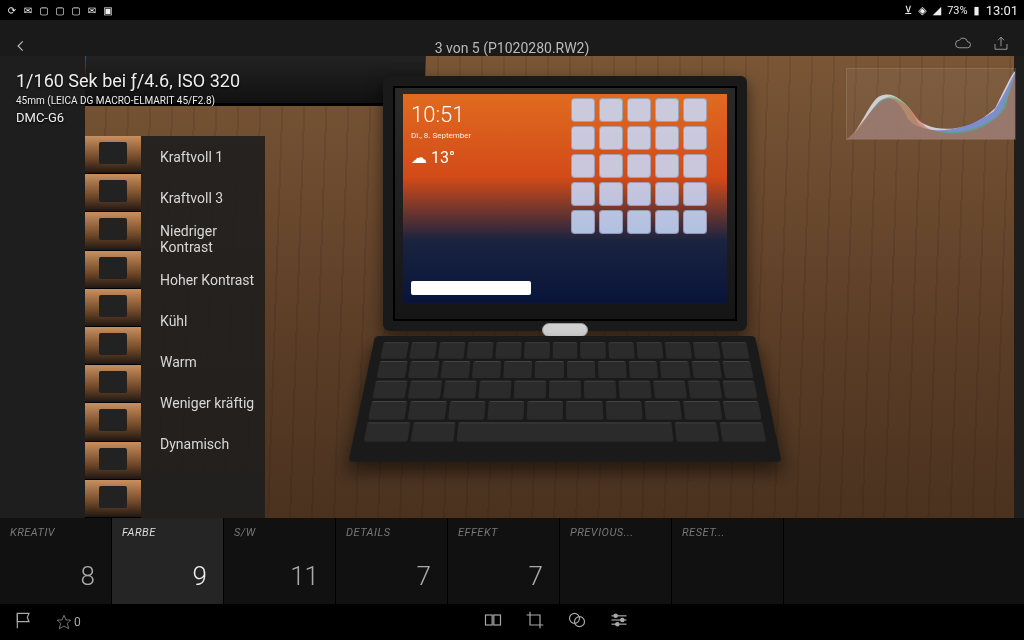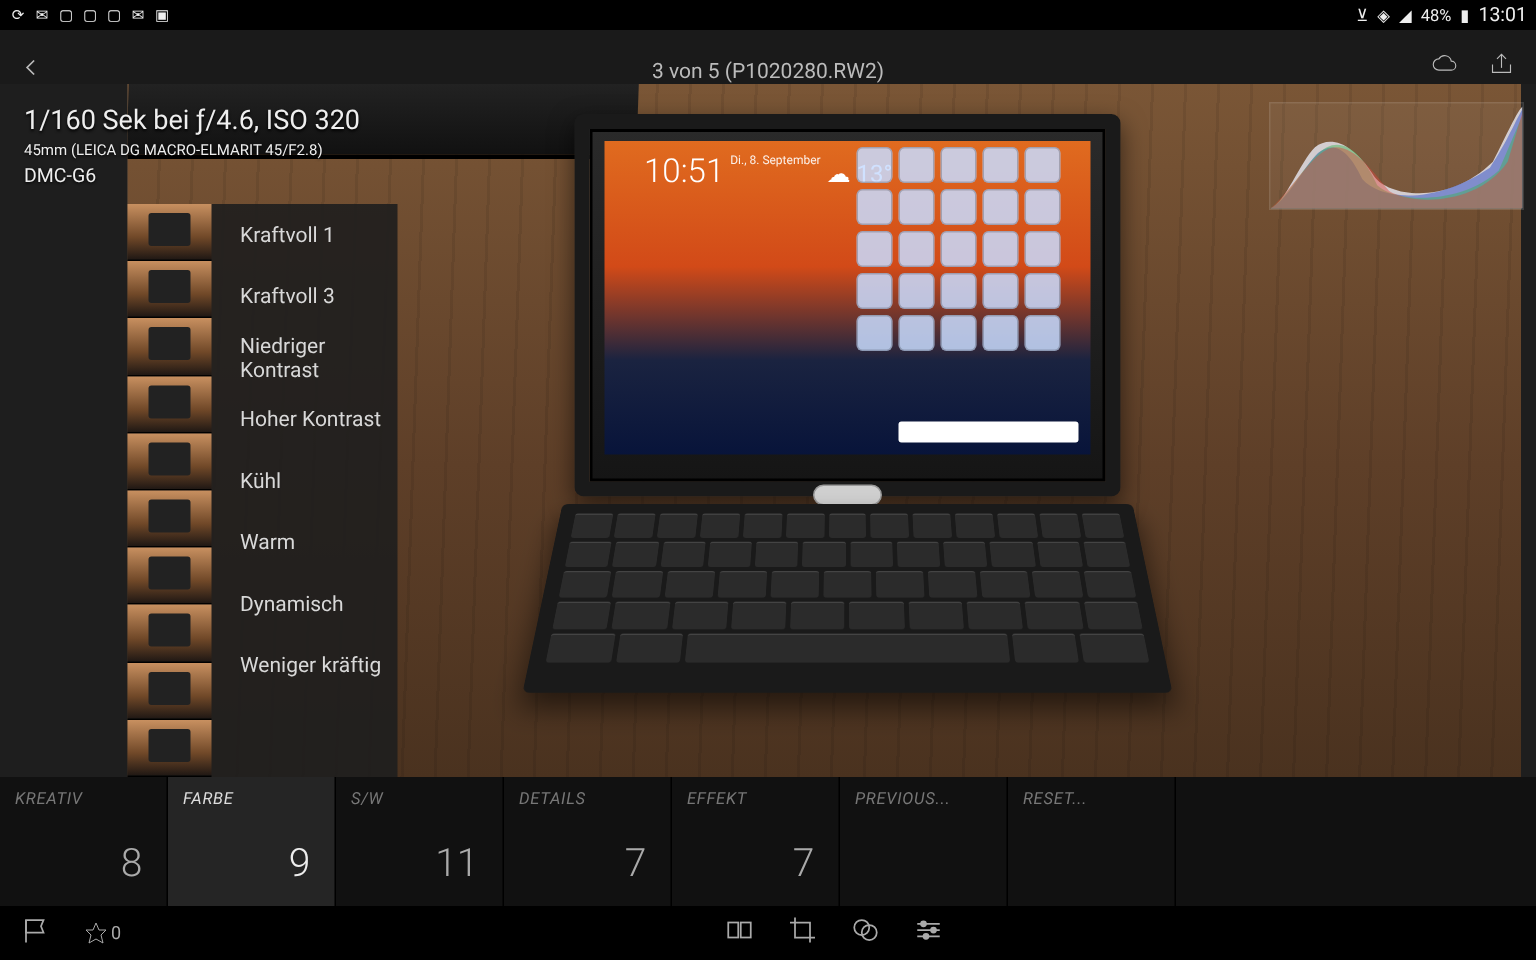--- a/index.html
+++ b/index.html
@@ -31,21 +31,21 @@
   .laptop-corner { position:absolute; top:0; left:0; width:340px; height:50px;
     background:linear-gradient(180deg,#222,#111); border-bottom:3px solid #000;
     transform:skewX(-2deg); }
   .tablet-case { position:absolute; left:290px; top:20px; width:380px; height:405px; }
   .tab-screenframe { position:absolute; top:0; left:8px; right:8px; height:255px;
     background:linear-gradient(180deg,#2a2a2a,#151515); border-radius:6px;
     border:10px solid #1a1a1a; box-shadow:0 6px 16px rgba(0,0,0,.55), inset 0 0 0 2px #000; }
   .tab-display { position:absolute; inset:8px 10px 18px 10px;
     background:linear-gradient(180deg,#e06b1f 0%, #d24a18 40%, #1a2340 70%, #08143a 100%);
     display:flex; flex-direction:column; }
-  .tab-left { flex:1; padding:8px; display:flex; gap:4px; color:#fff;justify-content:flex-end; }
+  .tab-left { flex:1; padding:8px; display:flex; flex-direction:column; gap:4px; color:#fff;justify-content:flex-end; }
   .tab-grid { position:absolute; right:6px; top:4px; width:150px; display:grid;
     grid-template-columns:repeat(5,24px); grid-template-rows:repeat(6,24px); gap:4px; }
   .tab-grid span { background:rgba(200,220,255,.85); border-radius:4px;
     box-shadow:inset 0 0 0 1px rgba(0,0,0,.2);}
   .tab-btn { position:absolute; bottom:-16px; left:50%; transform:translateX(-50%);
     width:46px; height:14px; border-radius:7px; background:#d0d0d0; border:1px solid #999;}
   .keyboard { position:absolute; top:260px; left:0; right:0; height:140px;
     background:#1a1a1a; border-radius:4px; padding:8px 10px;
     transform:perspective(700px) rotateX(38deg); transform-origin:top;
     box-shadow:0 10px 18px rgba(0,0,0,.55);}
@@ -109,21 +109,21 @@
     <span>▢</span>
     <span>▢</span>
     <span>▢</span>
     <span>✉</span>
     <span>▣</span>
   </div>
   <div class="ab-right">
     <span>⊻</span>
     <span>◈</span>
     <span>◢</span>
-    <span>48%</span>
+    <span>73%</span>
     <span>▮</span>
     <span class="time">13:01</span>
   </div>
 </div>
 
 <div class="top-bar">
   <span class="back-chevron">
     <svg viewBox="0 0 24 24">
         <polyline points="15 4 7 12 15 20"></polyline>
       </svg>
@@ -298,24 +298,24 @@
     <div class="preset-item">
         <span>Hoher Kontrast</span>
       </div>
     <div class="preset-item">
         <span>Kühl</span>
       </div>
     <div class="preset-item">
         <span>Warm</span>
       </div>
     <div class="preset-item">
+        <span>Weniger kräftig</span>
+      </div>
+    <div class="preset-item">
         <span>Dynamisch</span>
-      </div>
-    <div class="preset-item">
-        <span>Weniger kräftig</span>
       </div>
   </div>
 </div>
 
 <div class="panel-tabs">
   <div class="ptab"><span>KREATIV</span></div>
   <div class="ptab active"><span>FARBE</span></div>
   <div class="ptab"><span>S/W</span></div>
   <div class="ptab"><span>DETAILS</span></div>
   <div class="ptab"><span>EFFEKT</span></div>

